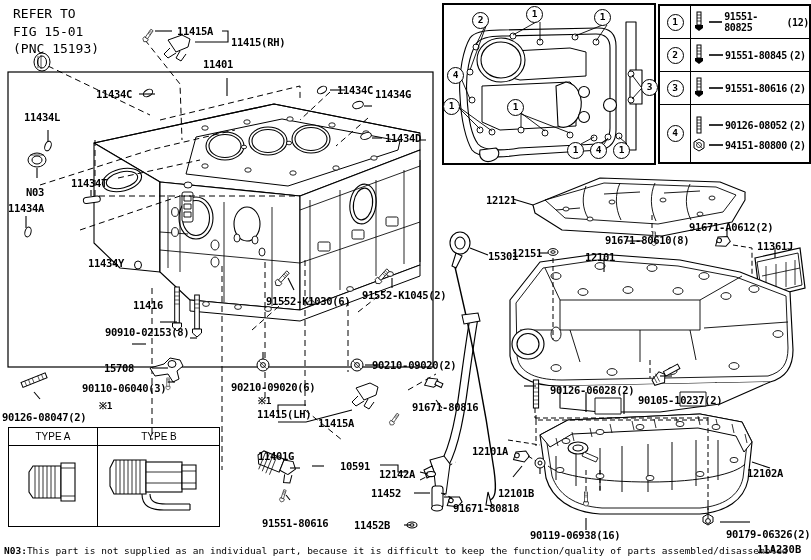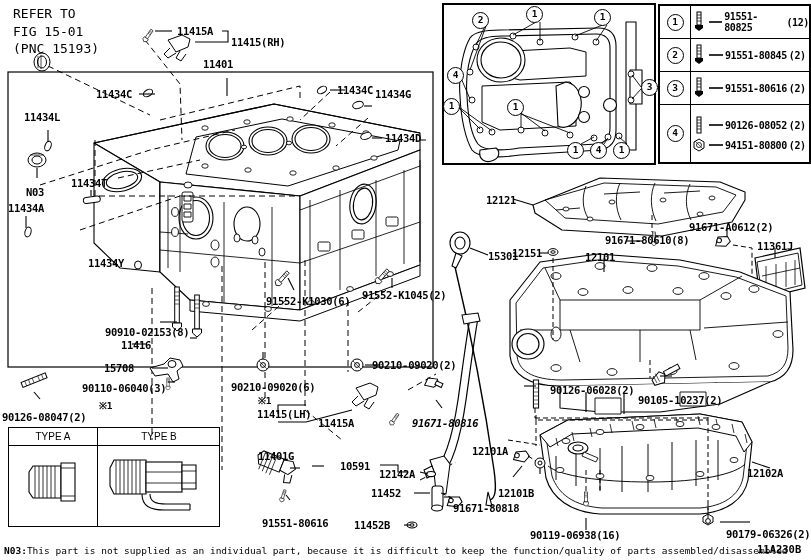--- a/index.html
+++ b/index.html
@@ -673,34 +673,34 @@
   <div class="lbl" style="left:203px;top:59px;">11401</div>
   <div class="lbl" style="left:96px;top:89px;">11434C</div>
   <div class="lbl" style="left:337px;top:85px;">11434C</div>
   <div class="lbl" style="left:375px;top:89px;">11434G</div>
   <div class="lbl" style="left:385px;top:133px;">11434D</div>
   <div class="lbl" style="left:24px;top:112px;">11434L</div>
   <div class="lbl" style="left:26px;top:187px;">N03</div>
   <div class="lbl" style="left:71px;top:178px;">11434T</div>
   <div class="lbl" style="left:8px;top:203px;">11434A</div>
   <div class="lbl" style="left:88px;top:258px;">11434Y</div>
-  <div class="lbl" style="left:121px;top:300px;margin-top:40px;">11416</div>
+  <div class="lbl" style="left:133px;top:300px;">11416</div>
   <div class="lbl" style="left:105px;top:327px;">90910-02153(8)</div>
   <div class="lbl" style="left:266px;top:296px;">91552-K1030(6)</div>
   <div class="lbl" style="left:362px;top:290px;">91552-K1045(2)</div>
   <div class="lbl" style="left:231px;top:382px;">90210-09020(6)</div>
   <div class="lbl" style="left:372px;top:360px;">90210-09020(2)</div>
   <div class="lbl" style="left:257px;top:409px;">11415(LH)</div>
   <div class="lbl" style="left:318px;top:418px;">11415A</div>
   <div class="lbl" style="left:104px;top:363px;">15708</div>
   <div class="lbl" style="left:82px;top:383px;">90110-06040(3)</div>
   <div class="lbl" style="left:2px;top:412px;">90126-08047(2)</div>
   <div class="lbl" style="left:258px;top:451px;">11401G</div>
   <div class="lbl" style="left:262px;top:518px;">91551-80616</div>
-  <div class="lbl" style="left:412px;top:418px;font-style:italic;">91671-80816</div>
+  <div class="lbl" style="left:412px;top:402px;">91671-80816</div>
   <div class="lbl" style="left:340px;top:461px;">10591</div>
   <div class="lbl" style="left:379px;top:469px;">12142A</div>
   <div class="lbl" style="left:371px;top:488px;">11452</div>
   <div class="lbl" style="left:354px;top:520px;">11452B</div>
   <div class="lbl" style="left:453px;top:503px;">91671-80818</div>
 
   <div class="lbl sm" style="left:99px;top:401px;">※1</div>
   <div class="lbl sm" style="left:258px;top:396px;">※1</div>
 
   <div class="lbl" style="left:486px;top:195px;">12121</div>

